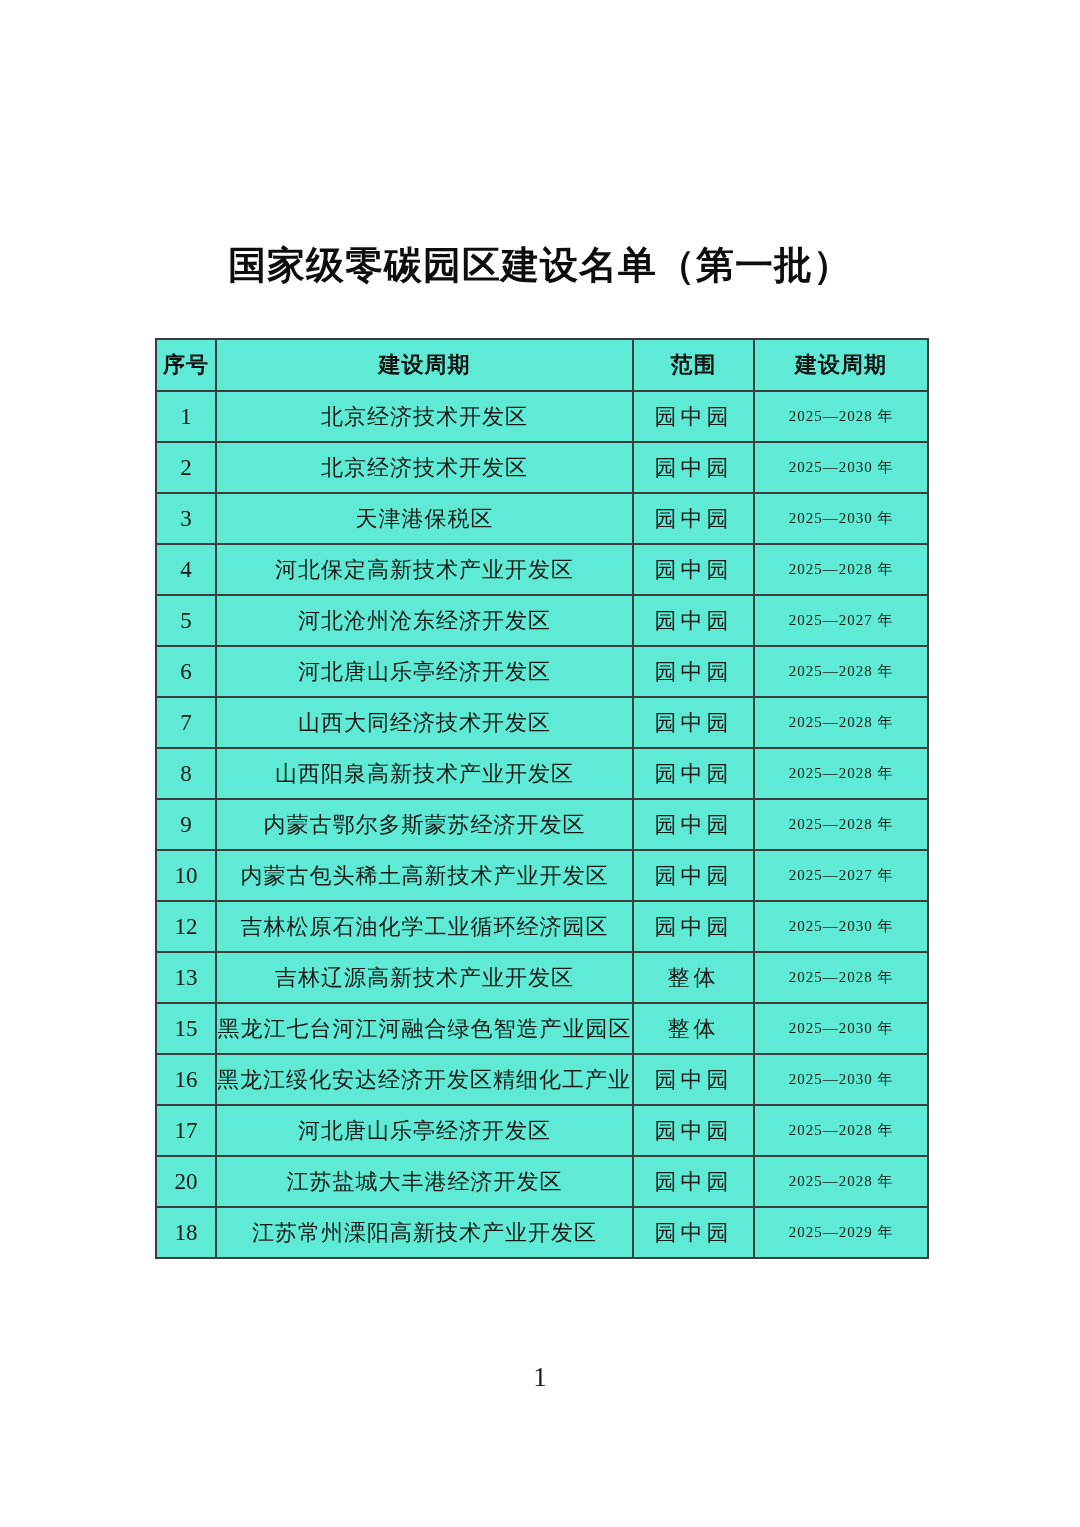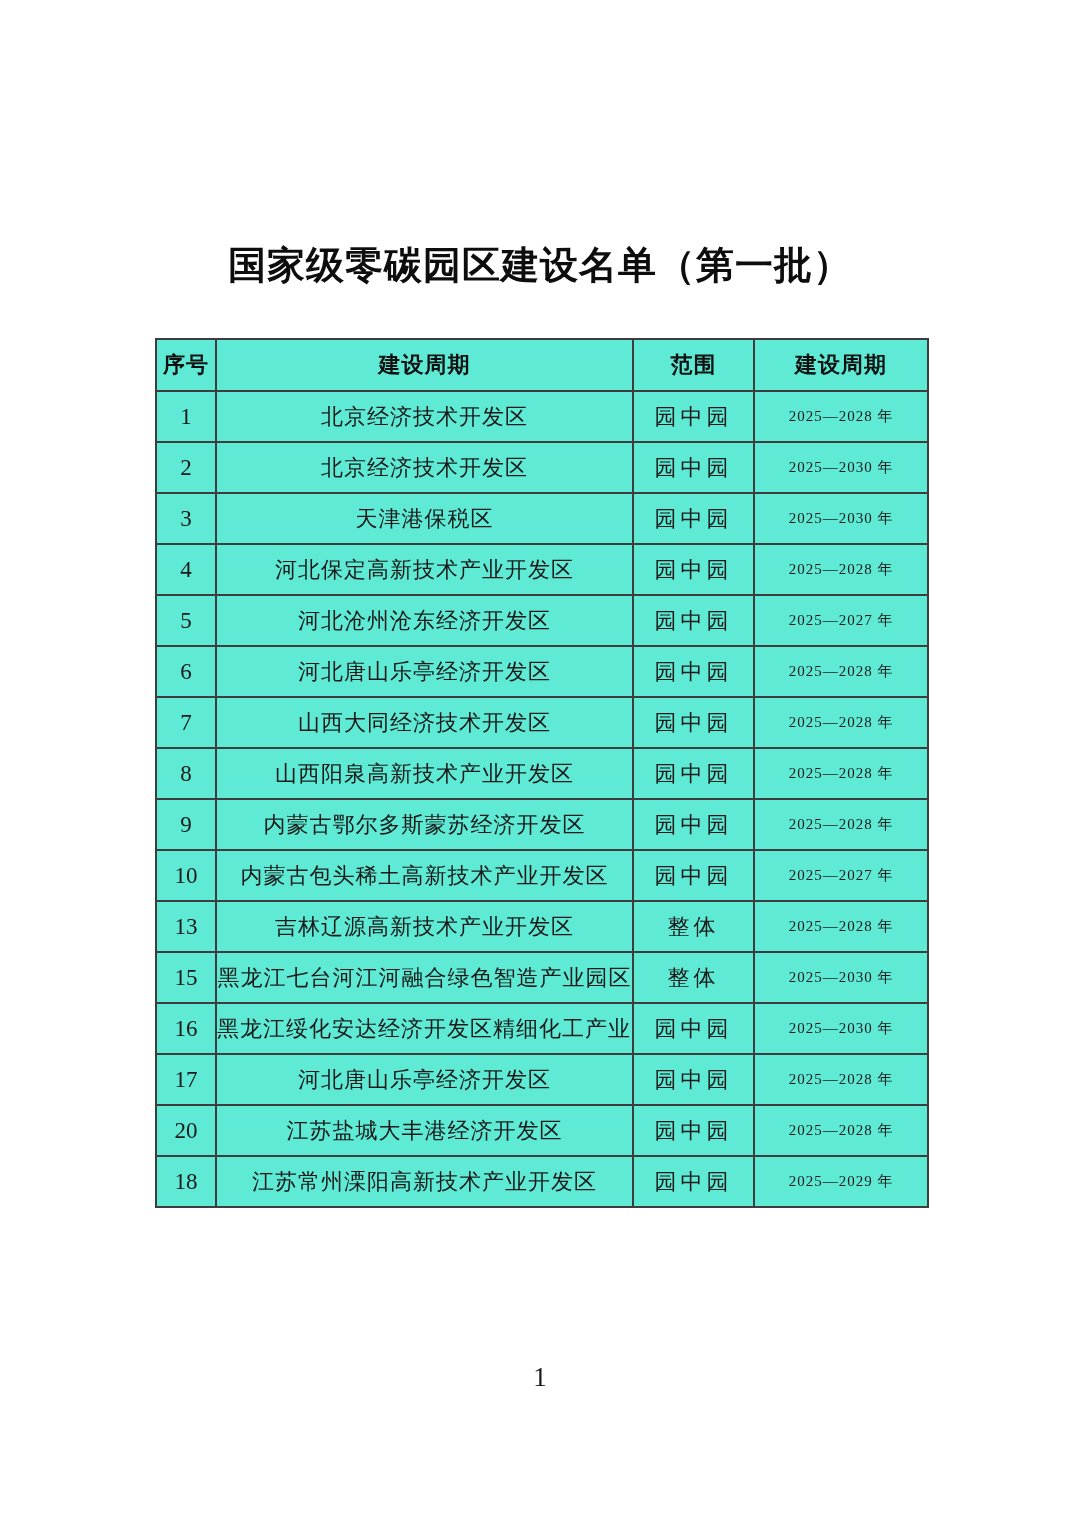--- a/index.html
+++ b/index.html
@@ -158,20 +158,26 @@
           <td class="cell-scope">园中园</td>
           <td class="cell-period">2025—2028 年</td>
         </tr>
         <tr>
           <td class="cell-no">10</td>
           <td class="cell-name">内蒙古包头稀土高新技术产业开发区</td>
           <td class="cell-scope">园中园</td>
           <td class="cell-period">2025—2027 年</td>
         </tr>
         <tr>
+          <td class="cell-no">12</td>
+          <td class="cell-name">吉林松原石油化学工业循环经济园区</td>
+          <td class="cell-scope">园中园</td>
+          <td class="cell-period">2025—2030 年</td>
+        </tr>
+        <tr>
           <td class="cell-no">13</td>
           <td class="cell-name">吉林辽源高新技术产业开发区</td>
           <td class="cell-scope">整体</td>
           <td class="cell-period">2025—2028 年</td>
         </tr>
         <tr>
           <td class="cell-no">15</td>
           <td class="cell-name">黑龙江七台河江河融合绿色智造产业园区</td>
           <td class="cell-scope">整体</td>
           <td class="cell-period">2025—2030 年</td>

